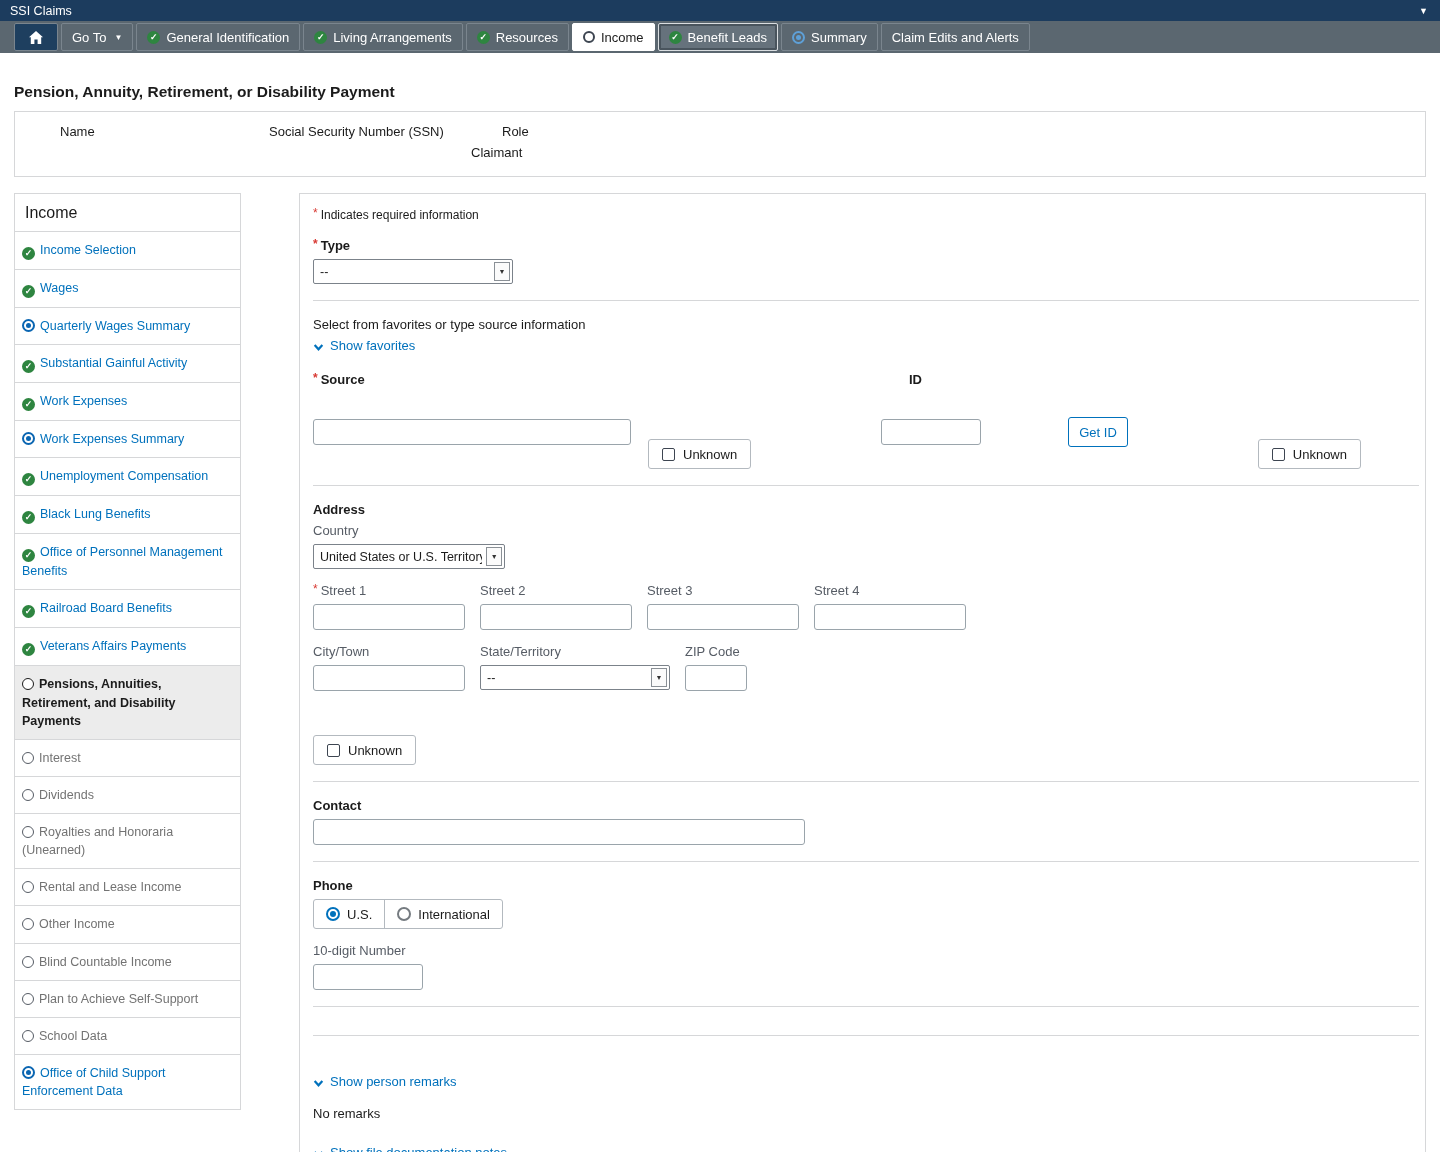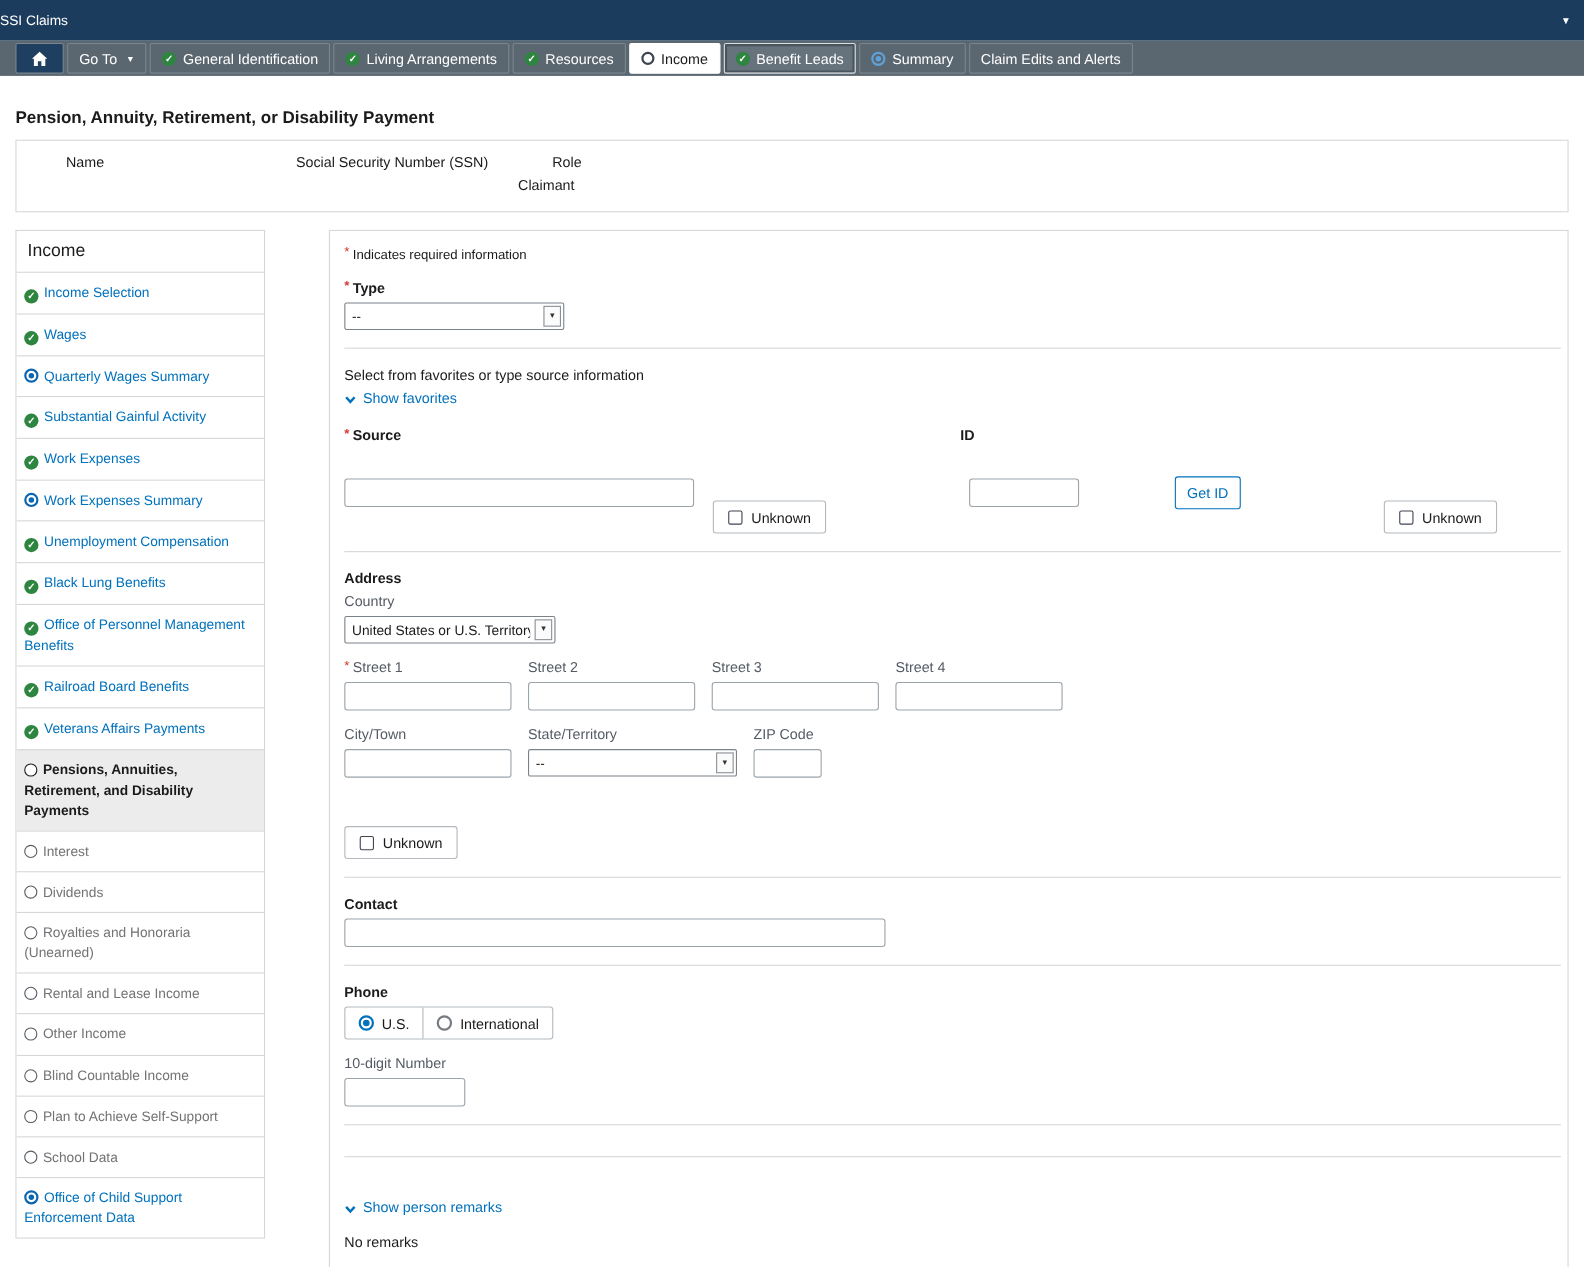--- a/index.html
+++ b/index.html
@@ -1,20 +1,20 @@
 <!DOCTYPE html>
 <html><head>
 <meta charset="utf-8">
 <style>
   * { margin:0; padding:0; box-sizing:border-box; }
   html,body { width:1440px; min-height:1152px; background:#fff; }
   body { font-family:"Liberation Sans", sans-serif; font-size:13px; color:#1b1b1b; }
 
   
-  .topbar { height:37px; background:#1c3c5e; color:#fff; display:flex; align-items:center; padding:0 12px 0 0; font-size:12.5px; }
+  .topbar { height:21px; background:#1c3c5e; color:#fff; display:flex; align-items:center; padding:0 12px 0 10px; font-size:12.5px; }
   .topbar .spacer { flex:1; }
   .topbar .caret { font-size:9px; color:#fff; cursor:pointer; }
 
   
   .navbar { height:32px; background:#5b6770; display:flex; align-items:stretch; gap:3px; padding:2px 8px 2px 14px; }
   .home-btn { width:44px; background:#1e3f5f; border:1px solid #7a858e; border-radius:2px; display:flex; align-items:center; justify-content:center; cursor:pointer; }
   .goto-btn { background:transparent; border:1px solid #7a858e; border-radius:2px; color:#fff; display:flex; align-items:center; gap:8px; padding:0 10px; font-size:13px; cursor:pointer; font-family:inherit; }
   .goto-btn .caret { font-size:8px; }
   .tabs { display:flex; align-items:stretch; gap:3px; }
   .tab { display:flex; align-items:center; gap:6px; padding:0 10px; border:1px solid #7a858e; border-radius:2px; color:#fff; font-size:13px; cursor:pointer; white-space:nowrap; }
@@ -200,21 +200,21 @@
         <div>Select from favorites or type source information</div>
         <div class="link mt6">
           <svg width="11" height="11" viewBox="0 0 12 12">
               <path d="M1.8 3.4 L6 8 L10.2 3.4" fill="none" stroke="#0071bc" stroke-width="2.4"></path>
             </svg>
           <span>Show favorites</span>
         </div>
 
         <div class="pos-row mt16">
           <span class="h-label" style="position:absolute;left:0"><span class="req">*</span><span>Source</span></span>
-          <span class="h-label" style="position:absolute;left:560px">ID</span>
+          <span class="h-label" style="position:absolute;left:596px">ID</span>
         </div>
         <div class="ctrl-row mt6">
           <input class="inp" style="width: 318px;" value="">
           <label class="unk-box" style="margin-left:17px">
             <span class="cb"></span>
             <span>Unknown</span>
           </label>
           <input class="inp" style="width: 100px; margin-left: 130px;" value="">
           <button class="link-btn" style="margin-left:87px">Get ID</button>
           <label class="unk-box" style="margin-left:130px">

